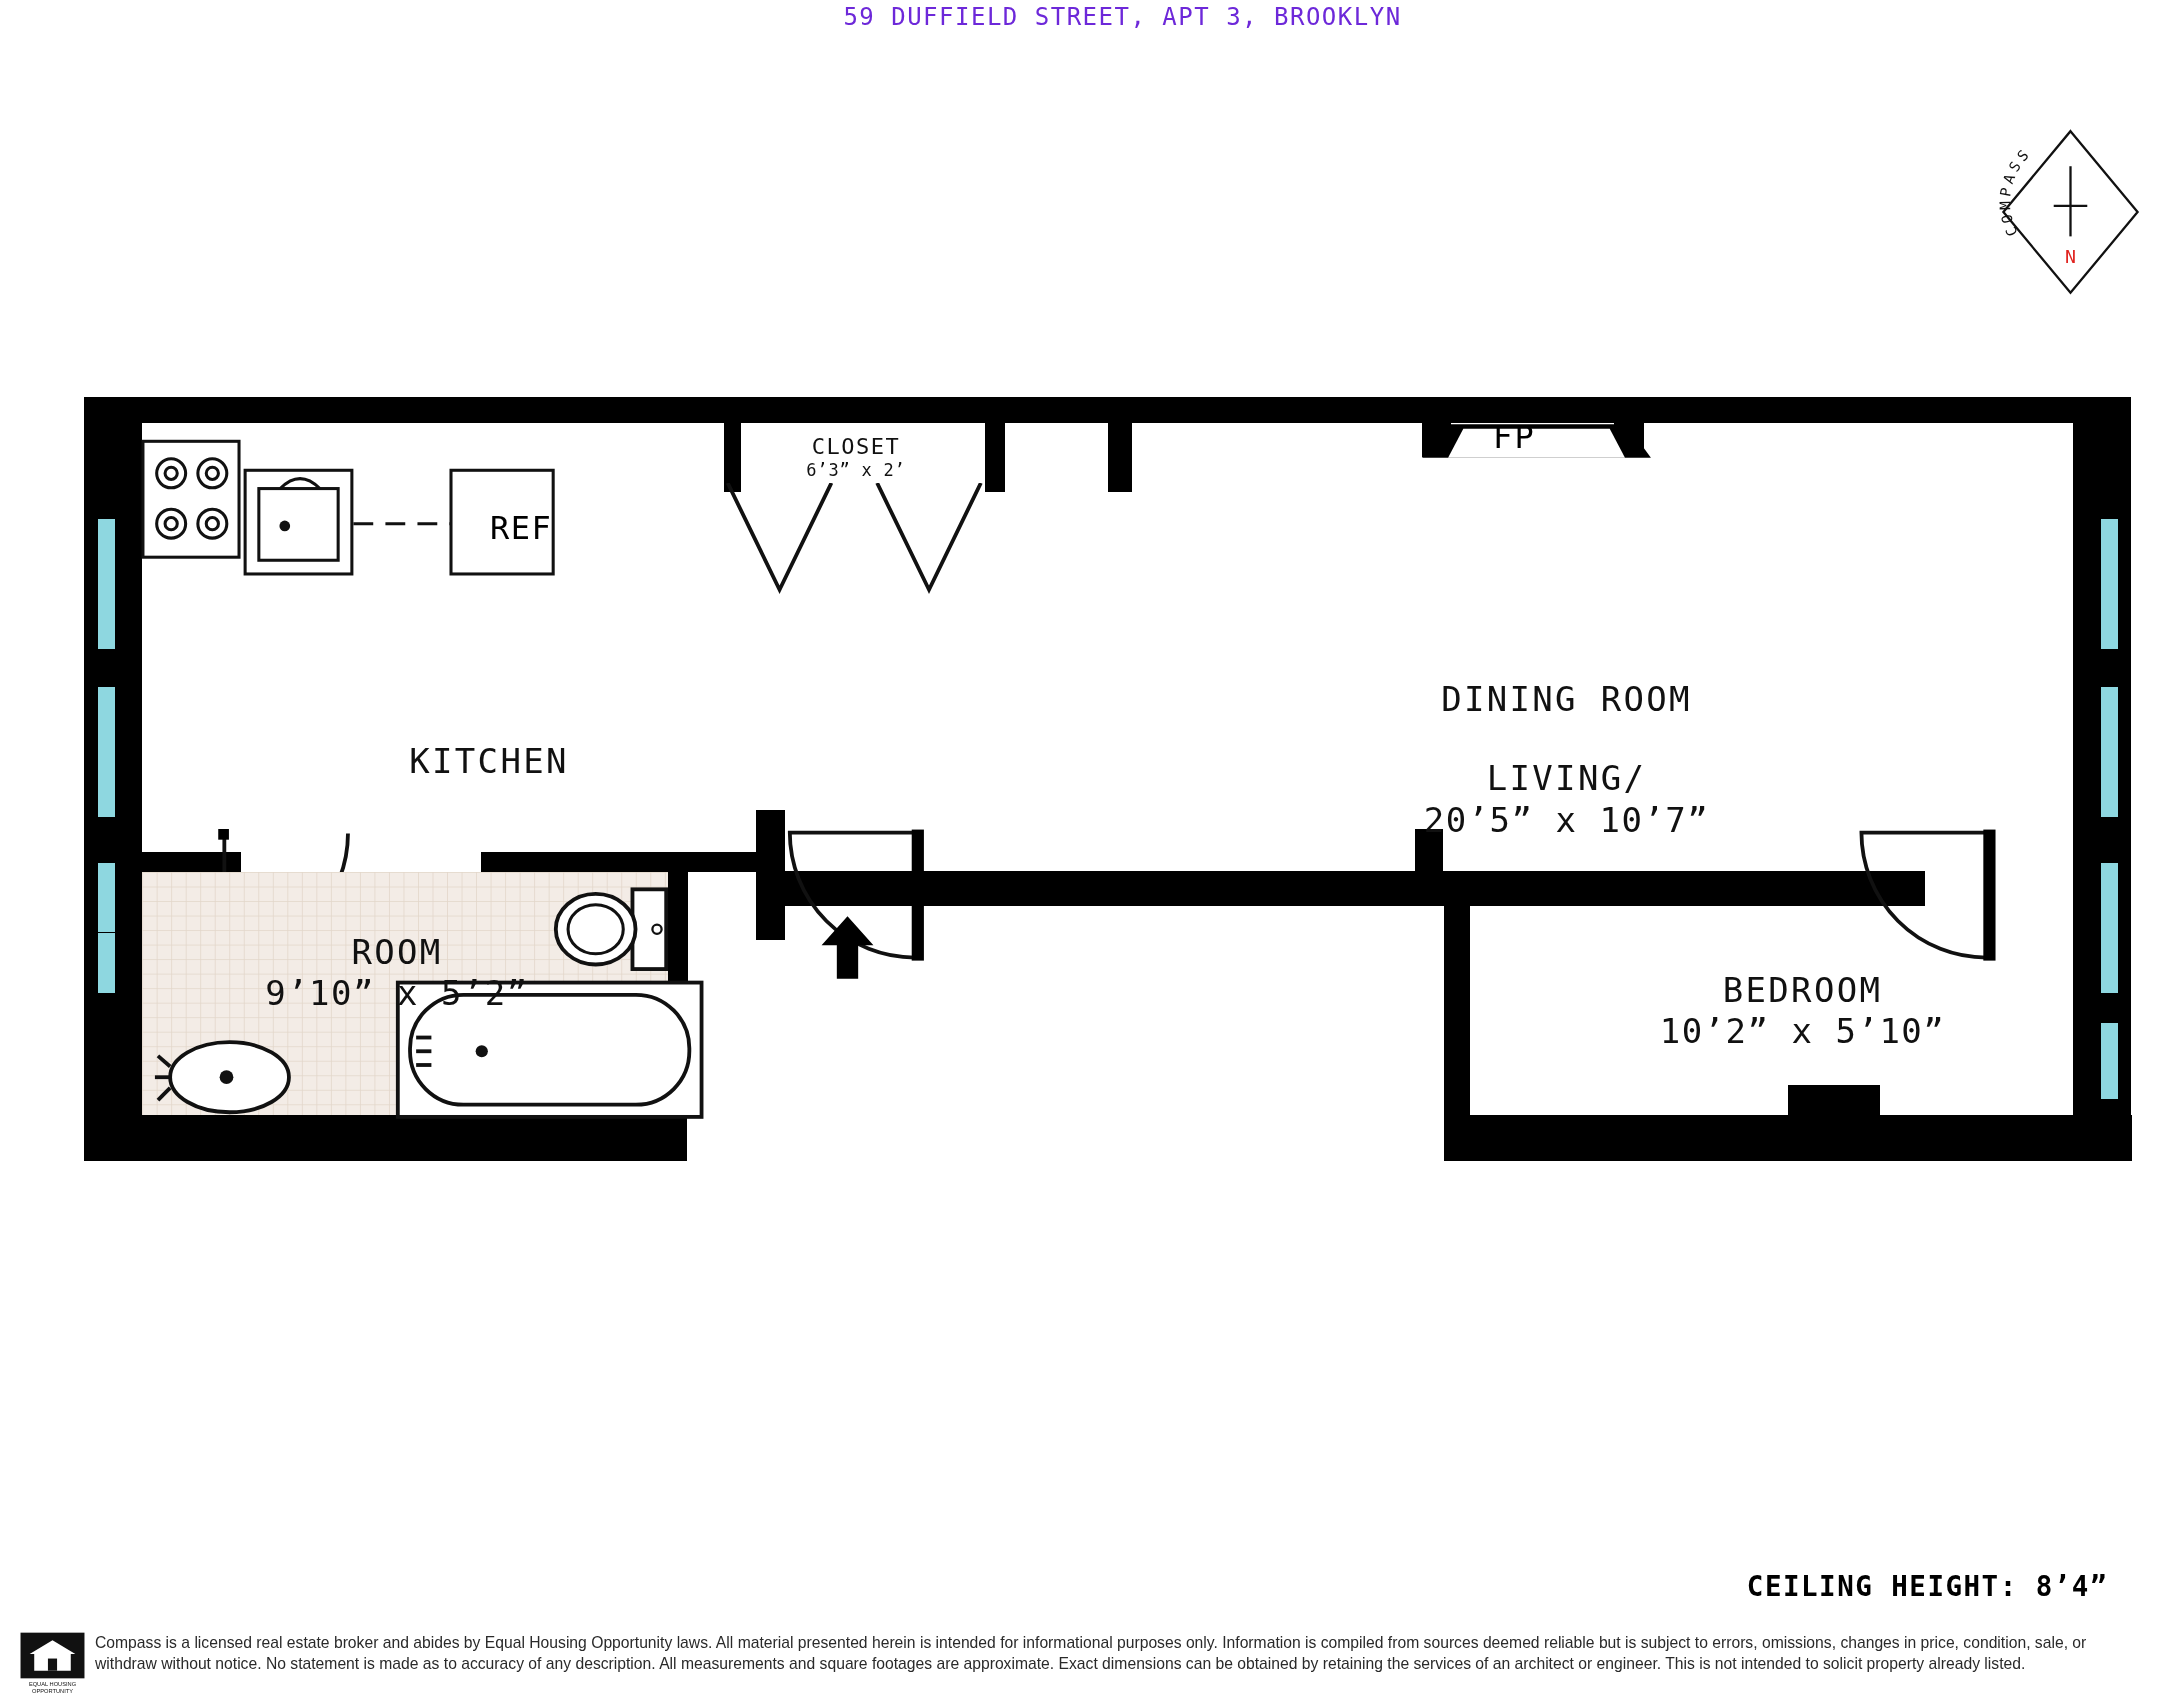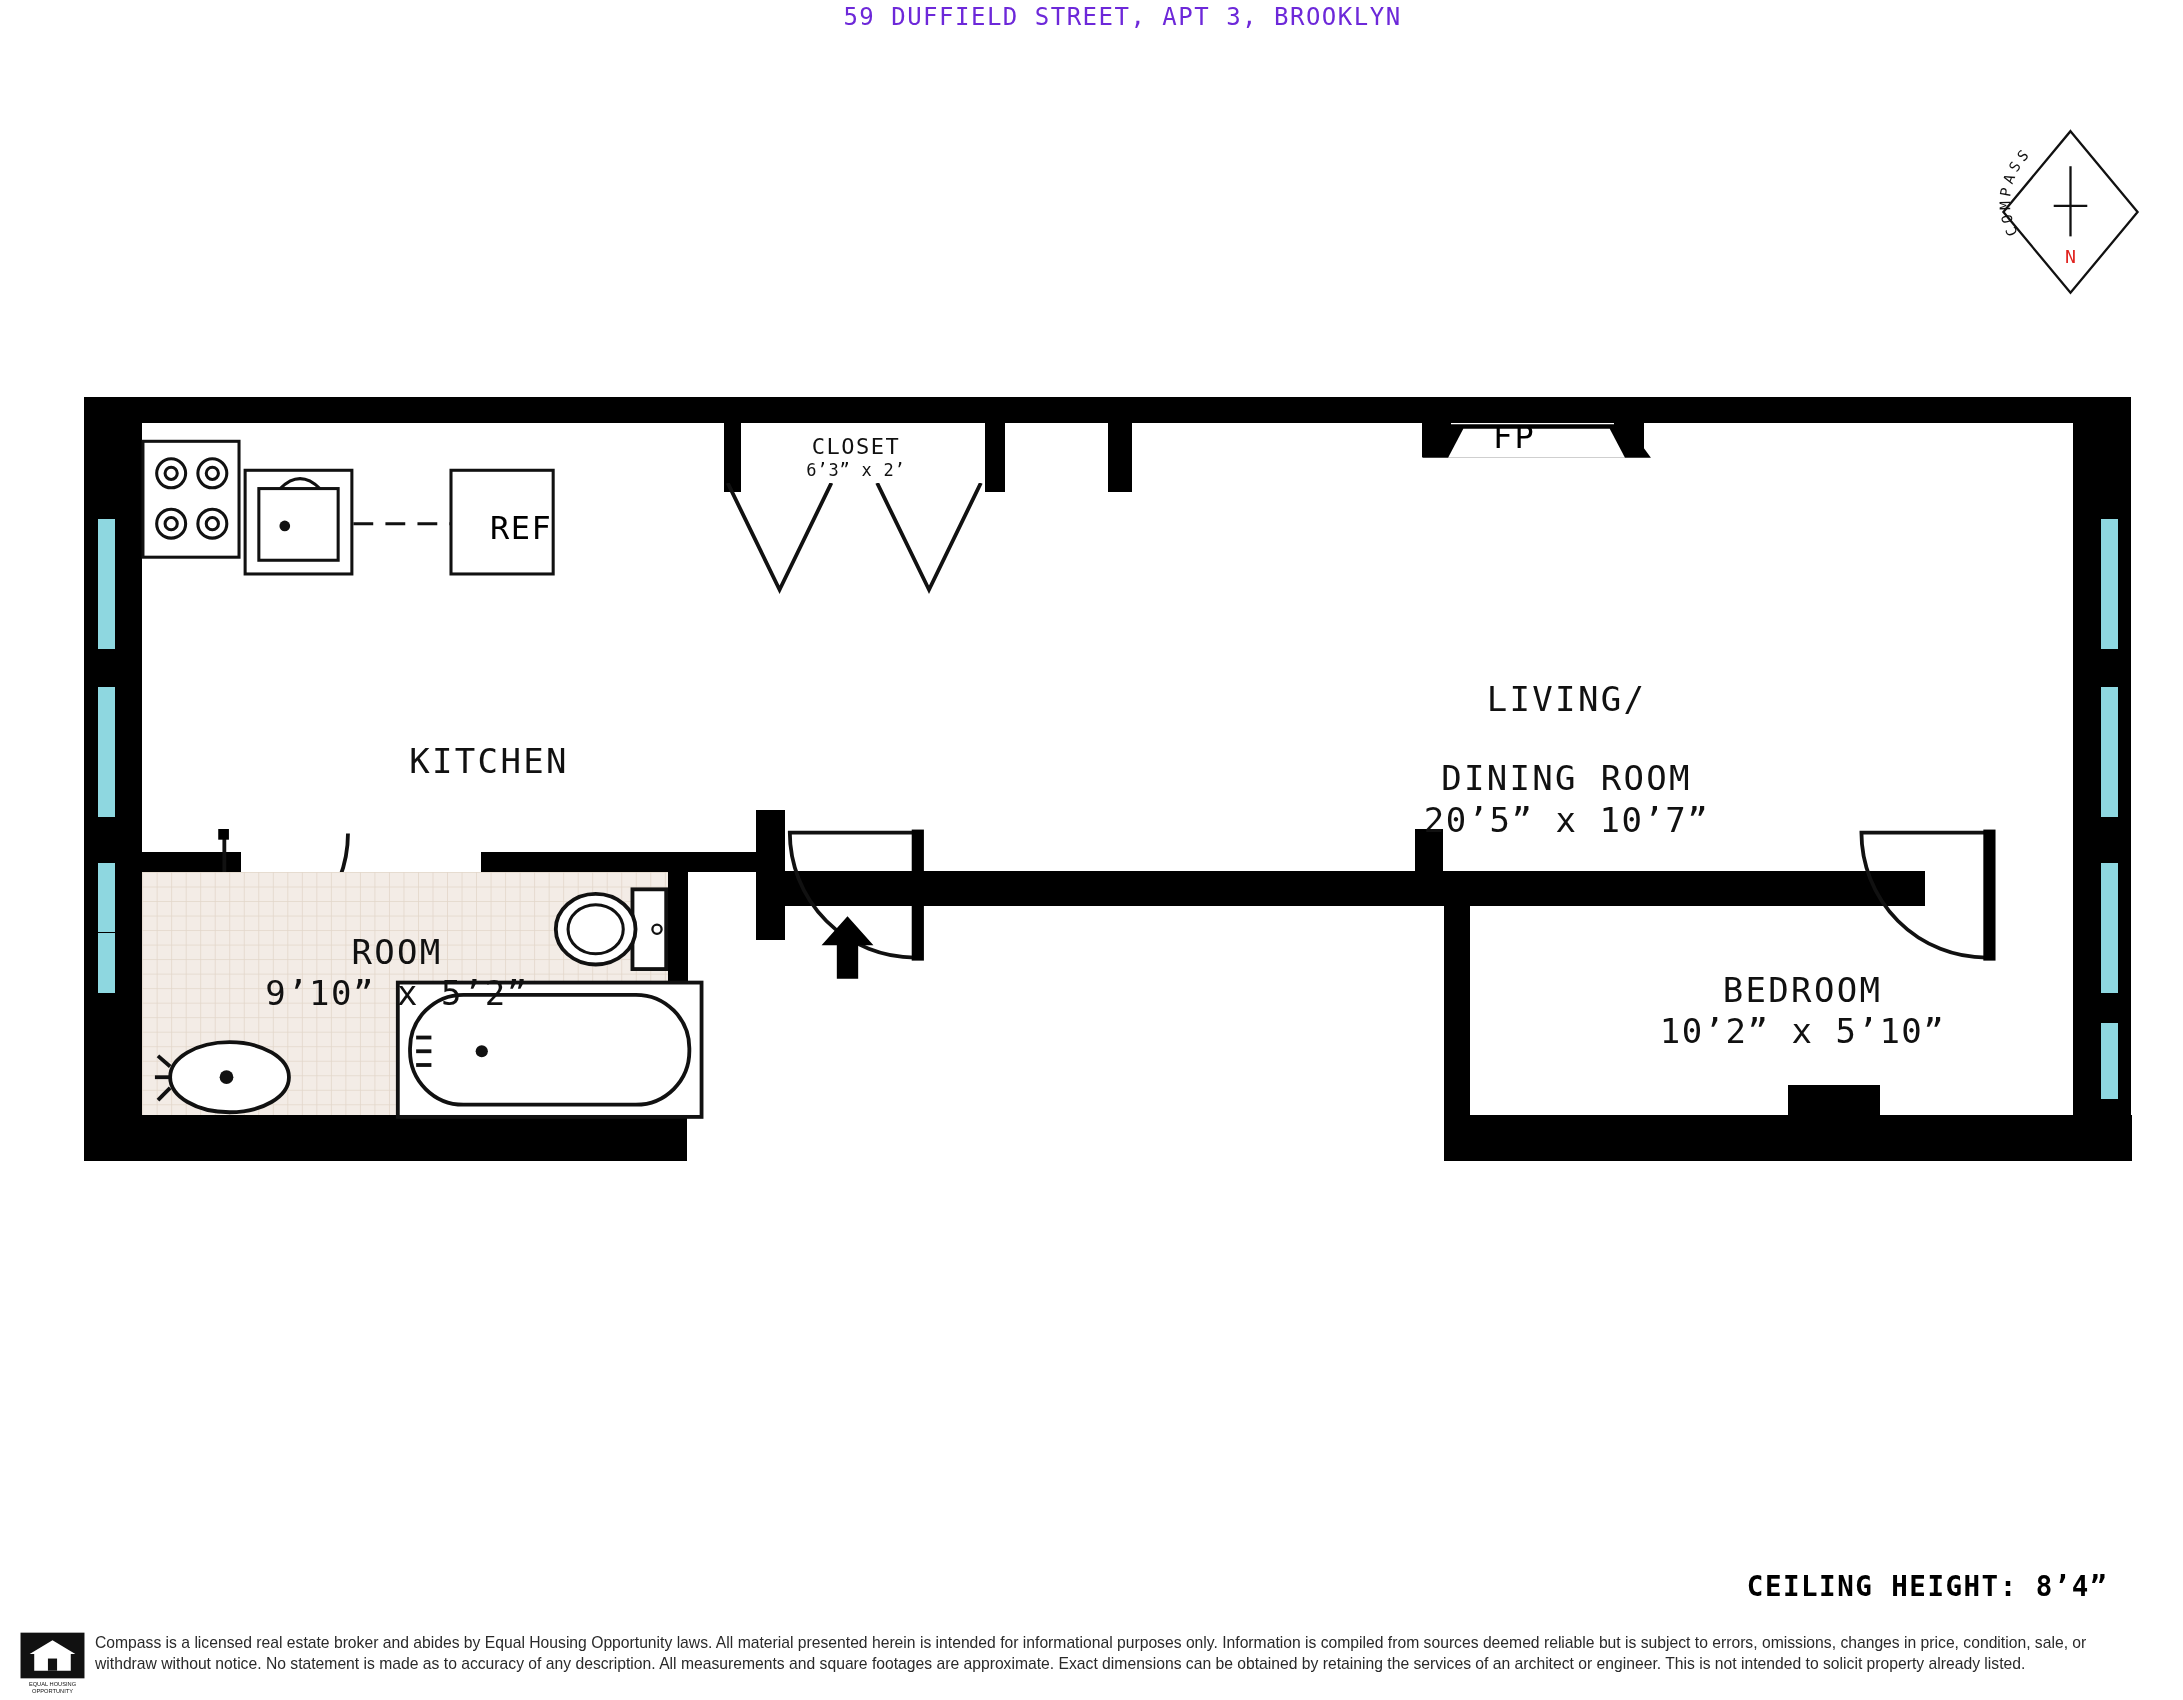--- a/index.html
+++ b/index.html
@@ -201,22 +201,22 @@
     <div class="lbl" style="left:168px;top:306px;width:474px;">
       <div class="nm">KITCHEN</div>
     </div>
 
     <div class="lbl small" style="left:642px;top:-1.5px;width:260px;">
       <div class="nm">CLOSET</div>
       <div class="dim">6’3” x 2’</div>
     </div>
 
     <div class="lbl" style="left:1192px;top:244px;width:581px;">
+      <div class="nm">DINING ROOM</div>
       <div class="nm">LIVING/</div>
-      <div class="nm">DINING ROOM</div>
       <div class="dim">20’5” x 10’7”</div>
     </div>
 
     <div class="lbl" style="left:76px;top:497px;width:474px;">
       <div class="nm">ROOM</div>
       <div class="dim">9’10” x 5’2”</div>
     </div>
 
     <div class="lbl" style="left:1474px;top:535px;width:489px;">
       <div class="nm">BEDROOM</div>

